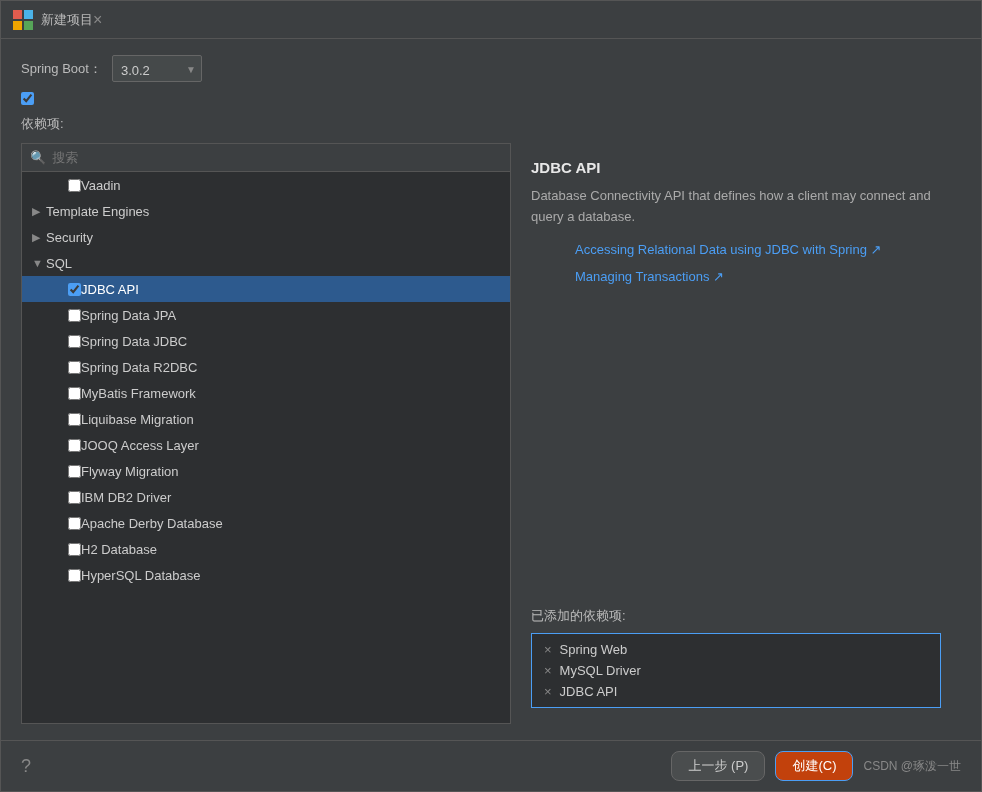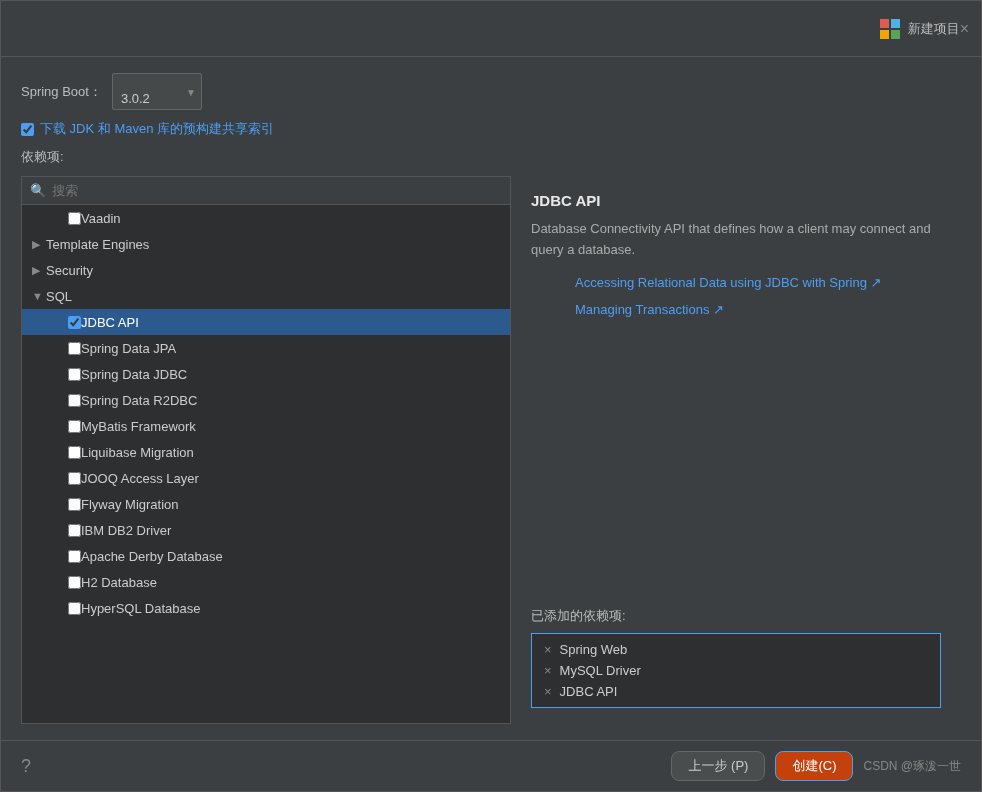--- a/index.html
+++ b/index.html
@@ -19,25 +19,25 @@
       width: 982px;
       height: 792px;
       position: relative;
       display: flex;
       flex-direction: column;
     }
     
     .title-bar {
       background: #3c3f41;
       border-bottom: 1px solid #555;
-      height: 56px;
+      height: 38px;
       display: flex;
       align-items: center;
       padding: 0 12px;
-      justify-content: flex-end;
+      justify-content: flex-start;
     }
     .title-bar-left {
       display: flex;
       align-items: center;
       gap: 8px;
     }
     .app-icon {
       width: 20px;
       height: 20px;
     }
@@ -69,21 +69,21 @@
       gap: 10px;
     }
     .spring-boot-label {
       color: #bbb;
       font-size: 13px;
     }
     .version-select {
       background: #45494a;
       border: 1px solid #666;
       color: #ccc;
-      padding: 17px 24px 3px 8px;
+      padding: 7px 24px 3px 8px;
       font-size: 13px;
       cursor: pointer;
       appearance: none;
       -webkit-appearance: none;
       position: relative;
       min-width: 90px;
       border-radius: 2px;
     }
     .select-wrapper {
       position: relative;
@@ -332,21 +332,20 @@
           <option>3.1.0</option>
           <option>2.7.x</option>
           <option>2.6.x</option>
         </select>
         <span class="select-arrow">▼</span>
       </div>
     </div>
 
     <div class="checkbox-row">
       <input type="checkbox" checked="" id="downloadCheck" style="">
-      <label class="checkbox-label" for="downloadCheck">下载 JDK 和 Maven 库的预构建共享索引</label>
     </div>
 
     <div class="deps-label">依赖项:</div>
 
     <div class="main-area">
 
       <div class="left-panel">
 
         <div class="search-box">
           <span class="search-icon">🔍</span>

